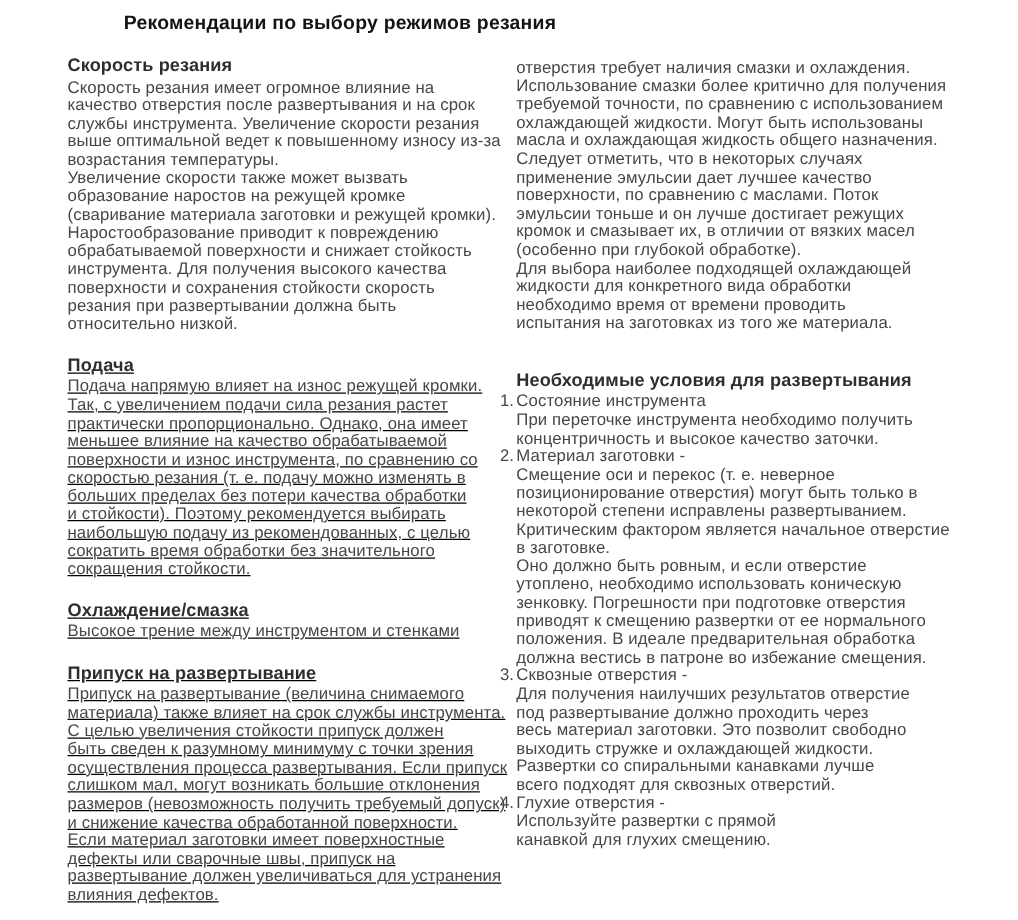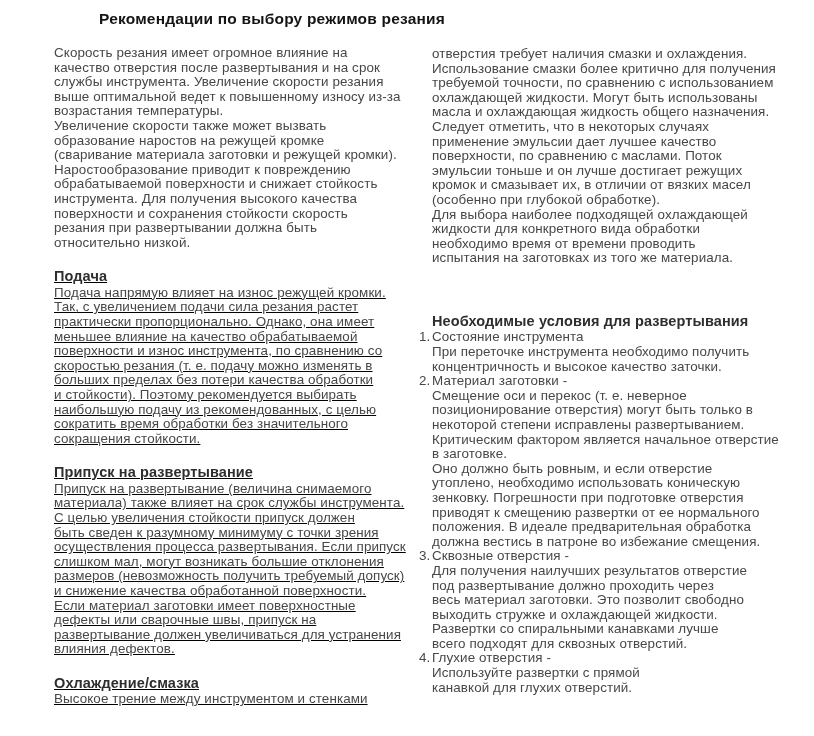--- a/index.html
+++ b/index.html
@@ -28,21 +28,21 @@
   }
   .col {
     position: absolute;
     top: 46px;
   }
   .col-left {
     left: 54px;
     width: 372px;
   }
   .col-right {
-    left: 432px;
+    left: 413px;
     width: 378px;
     top: 47px;
   }
   .sec { margin: 0; }
   .sec + .sec { margin-top: 19px; text-decoration: underline; }
   .sec-h {
     margin: 0 0 1px 0;
     font-size: 14.5px;
     line-height: 15.5px;
     font-weight: bold;
@@ -50,21 +50,21 @@
     letter-spacing: 0.1px;
   }
   .sec-b, .item-text, .intro {
     margin: 0;
     font-size: 13.4px;
     line-height: 14.6px;
     color: #474747;
     white-space: pre-line;
     letter-spacing: 0.1px;
   }
-  .right-sec { margin-top: 48px; }
+  .right-sec { margin-top: 32px; }
   .num-list {
     margin: 0;
     padding: 0;
     list-style: none;
   }
   .num-item {
     position: relative;
     margin: 0;
   }
   .num {
@@ -80,20 +80,21 @@
 </head>
 <body>
 
 <div class="page">
 
   <h1 class="title">Рекомендации по выбору режимов резания</h1>
 
   <div class="col col-left">
 
     <section class="sec">
+      <h2 class="sec-h">Скорость резания</h2>
       <p class="sec-b">Скорость резания имеет огромное влияние на
 качество отверстия после развертывания и на срок
 службы инструмента. Увеличение скорости резания
 выше оптимальной ведет к повышенному износу из-за
 возрастания температуры.
 Увеличение скорости также может вызвать
 образование наростов на режущей кромке
 (сваривание материала заготовки и режущей кромки).
 Наростообразование приводит к повреждению
 обрабатываемой поверхности и снижает стойкость
@@ -112,38 +113,38 @@
 поверхности и износ инструмента, по сравнению со
 скоростью резания (т. е. подачу можно изменять в
 больших пределах без потери качества обработки
 и стойкости). Поэтому рекомендуется выбирать
 наибольшую подачу из рекомендованных, с целью
 сократить время обработки без значительного
 сокращения стойкости.</p>
     </section>
 
     <section class="sec">
+      <h2 class="sec-h">Охлаждение/смазка</h2>
+      <p class="sec-b">Высокое трение между инструментом и стенками</p>
+    </section>
+
+    <section class="sec">
       <h2 class="sec-h">Припуск на развертывание</h2>
       <p class="sec-b">Припуск на развертывание (величина снимаемого
 материала) также влияет на срок службы инструмента.
 С целью увеличения стойкости припуск должен
 быть сведен к разумному минимуму с точки зрения
 осуществления процесса развертывания. Если припуск
 слишком мал, могут возникать большие отклонения
 размеров (невозможность получить требуемый допуск)
 и снижение качества обработанной поверхности.
 Если материал заготовки имеет поверхностные
 дефекты или сварочные швы, припуск на
 развертывание должен увеличиваться для устранения
 влияния дефектов.</p>
-    </section>
-
-    <section class="sec">
-      <h2 class="sec-h">Охлаждение/смазка</h2>
-      <p class="sec-b">Высокое трение между инструментом и стенками</p>
     </section>
 
   </div>
 
   <div class="col col-right">
 
     <p class="sec-b">отверстия требует наличия смазки и охлаждения.
 Использование смазки более критично для получения
 требуемой точности, по сравнению с использованием
 охлаждающей жидкости. Могут быть использованы
@@ -191,20 +192,20 @@
 под развертывание должно проходить через
 весь материал заготовки. Это позволит свободно
 выходить стружке и охлаждающей жидкости.
 Развертки со спиральными канавками лучше
 всего подходят для сквозных отверстий.</span>
         </li>
         <li class="num-item">
           <span class="num">4.</span>
           <span class="item-text">Глухие отверстия -
 Используйте развертки с прямой
-канавкой для глухих отверстий.</span>
+канавкой для глухих смещению.</span>
         </li>
       </ol>
     </section>
 
   </div>
 
 </div>
 
 </body></html>

